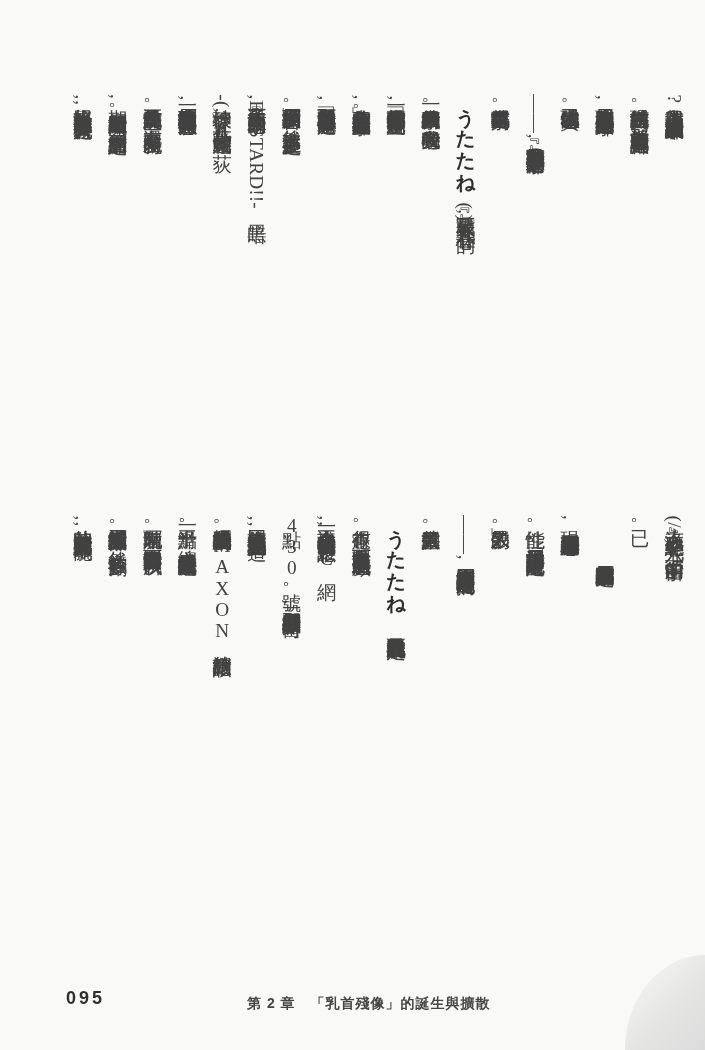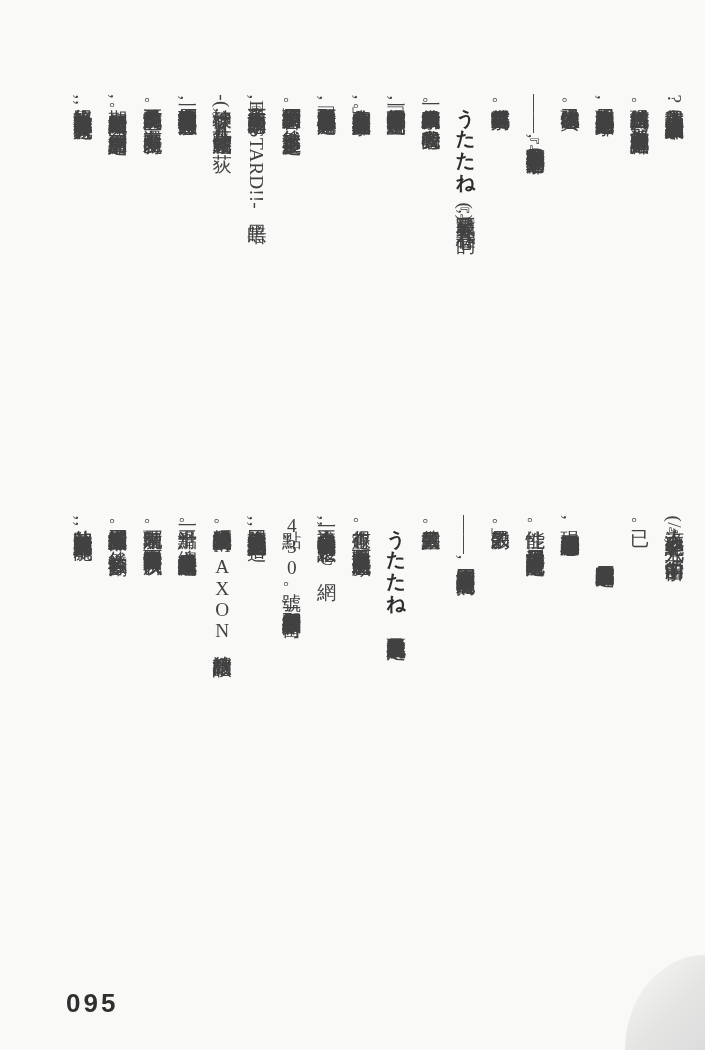--- a/index.html
+++ b/index.html
@@ -31,21 +31,21 @@
     font-family:"Liberation Sans", sans-serif;
     font-weight:700;
     color:#2d2d2d;
   }
   .upright { text-orientation:upright; }
 
   .footer { position:absolute; inset:0; pointer-events:none; }
   .pagenum {
     position:absolute; left:66px; top:988px;
     font-family:"Liberation Sans", sans-serif;
-    font-weight:700; font-size:26px;
+    font-weight:700; font-size:18px;
     letter-spacing:3px; color:#2f2f2f;
   }
   .chapter {
     position:absolute; left:247px; top:995px;
     font-family:"Liberation Sans", sans-serif;
     font-weight:700; font-size:14px;
     letter-spacing:1px; color:#454545;
   }
   .page-curl {
     position:absolute; right:0; bottom:0;
@@ -96,17 +96,18 @@
       <div class="col"><span>因為精度比較低,所以跟其他型號的網點相比,這</span></div>
       <div class="col"><span>種網點的濃淡變化很大。</span><span class="upright">MAXON</span><span>的話應該稍微</span></div>
       <div class="col"><span>平滑一點。總之,我就想說用這種濃淡差較大的漸</span></div>
       <div class="col"><span>層來貼乳頭。因為曲面的轉彎處陰影最濃,所以我</span></div>
       <div class="col"><span>就用了漸層網點上較濃的部分。然後,在割掉多餘</span></div>
       <div class="col"><span>的部分時,我突然想到如果貼得更大片點,不就能</span></div>
     </div>
 
   <div class="footer">
     <div class="pagenum">095</div>
+    <div class="chapter">第 2 章　「乳首殘像」的誕生與擴散</div>
   </div>
 
   <div class="page-curl"></div>
 
 </div>
 
 </body></html>

